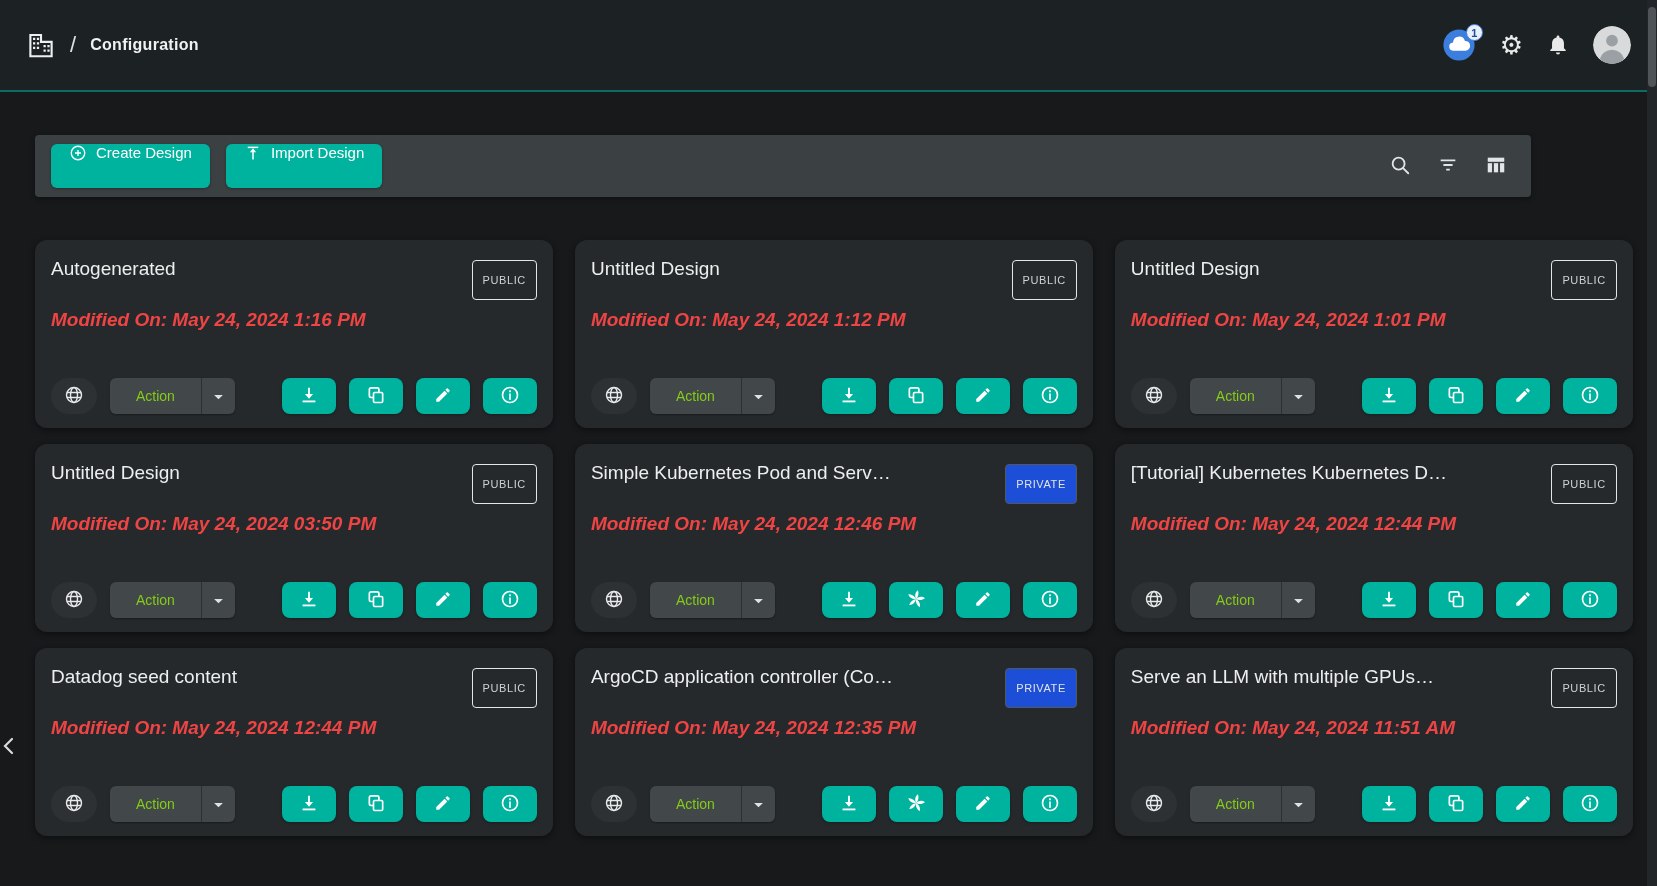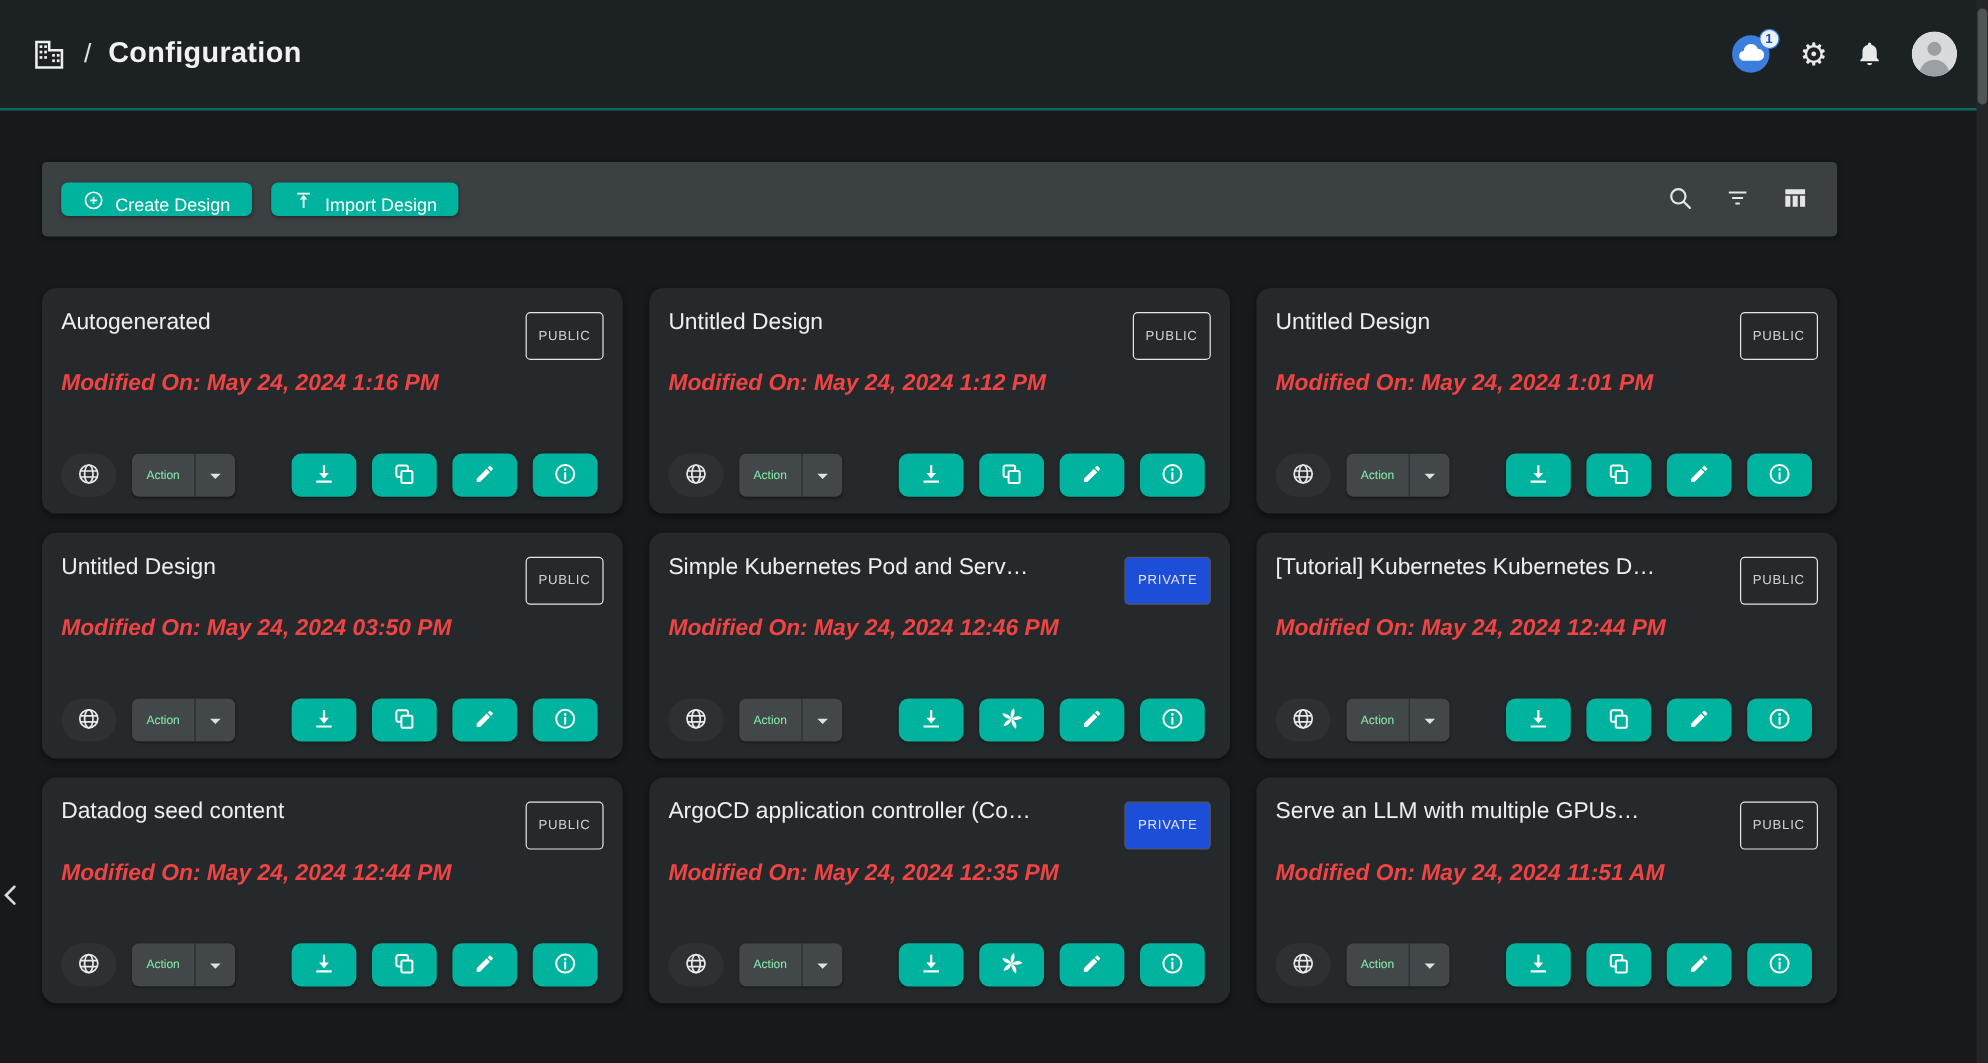--- a/index.html
+++ b/index.html
@@ -11,42 +11,42 @@
 
   
   .app-header {
     height:92px; background:#1c2124; display:flex; align-items:center;
     justify-content:space-between; padding:0 26px;
     border-bottom:2px solid rgba(0,179,159,0.5);
   }
   .header-left { display:flex; align-items:center; gap:14px; }
   .building-icon { color:#eef0f0; display:flex; align-items:center; cursor:pointer; }
   .breadcrumb-sep { font-size:22px; color:#dfe3e3; }
-  .page-title { font-size:24px; font-weight:700; color:#f0f2f2; margin:0; letter-spacing:.3px; }
+  .page-title { font-size:16px; font-weight:700; color:#f0f2f2; margin:0; letter-spacing:.3px; }
   .header-right { display:flex; align-items:center; gap:24px; }
   .cloud-wrap { position:relative; width:34px; height:34px; cursor:pointer; }
   .notif-badge {
     position:absolute; top:-4px; right:-7px; min-width:17px; height:17px;
     background:#eaf1fb; color:#1d4e9e; border:1px solid #3c7ede; border-radius:9px;
     font-size:11px; font-weight:700; display:flex; align-items:center; justify-content:center; padding:0 3px;
   }
   .gear-icon { font-size:26px; color:#e8eaea; line-height:1; cursor:pointer; }
   .bell-icon { color:#e8eaea; display:flex; cursor:pointer; }
   .avatar { width:38px; height:38px; border-radius:50%; overflow:hidden; display:flex; cursor:pointer; }
 
   
   .toolbar {
     width:1496px; height:62px; margin:43px 0 0 35px; background:#3b4043;
     border-radius:4px; display:flex; align-items:center; padding:0 16px;
     box-shadow:0 2px 5px rgba(0,0,0,.35);
   }
   .teal-btn {
-    background:#00B39F; color:#fff; border:none; height:28px; border-radius:6px;
+    background:#00B39F; color:#fff; border:none; height:44px; border-radius:6px;
     padding:0 18px; font-size:15px; font-family:inherit; display:inline-flex;
-    align-items:flex-end; gap:9px; margin-right:16px; cursor:pointer;
+    align-items:flex-start; gap:9px; margin-right:16px; cursor:pointer;
     box-shadow:0 1px 3px rgba(0,0,0,.3);
   }
   .toolbar-right { margin-left:auto; display:flex; align-items:center; gap:26px; padding-right:8px; }
   .tool-icon-btn { background:none; border:none; color:#e3e6e7; display:flex; cursor:pointer; padding:0; }
 
   
   .cards-grid {
     width:1496px; margin:43px 0 0 35px; display:grid;
     grid-template-columns:repeat(3, 1fr); column-gap:22px; row-gap:16px;
   }
@@ -66,22 +66,22 @@
   .vis-badge.private { background:#1d4ed8; border-color:#53585c; color:#e3e5e6; }
   .modified { margin-top:9px; font-size:19px; font-style:italic; font-weight:700; color:#ef4444; }
 
   .actions { margin-top:auto; display:flex; align-items:center; gap:13px; }
   .globe-btn {
     width:46px; height:36px; background:#2d3134; border:none; border-radius:18px;
     color:#e8eaea; display:flex; align-items:center; justify-content:center; cursor:pointer;
   }
   .split { display:flex; height:36px; border-radius:6px; overflow:hidden; box-shadow:0 1px 2px rgba(0,0,0,.35); }
   .split-label {
-    background:#42474a; border:none; color:#86efac; font-size:10px; font-family:inherit;
-    padding:0 12px; cursor:pointer;
+    background:#42474a; border:none; color:#84cc16; font-size:14px; font-family:inherit;
+    padding:0 26px; cursor:pointer;
   }
   .split-caret {
     background:#42474a; border:none; border-left:1px solid #2c3032; width:34px;
     color:#dfe2e3; display:flex; align-items:center; justify-content:center; cursor:pointer;
   }
   .icon-teal {
     width:54px; height:36px; background:#00B39F; border:none; border-radius:8px;
     color:#fff; display:flex; align-items:center; justify-content:center; cursor:pointer;
     box-shadow:0 1px 3px rgba(0,0,0,.3);
   }

